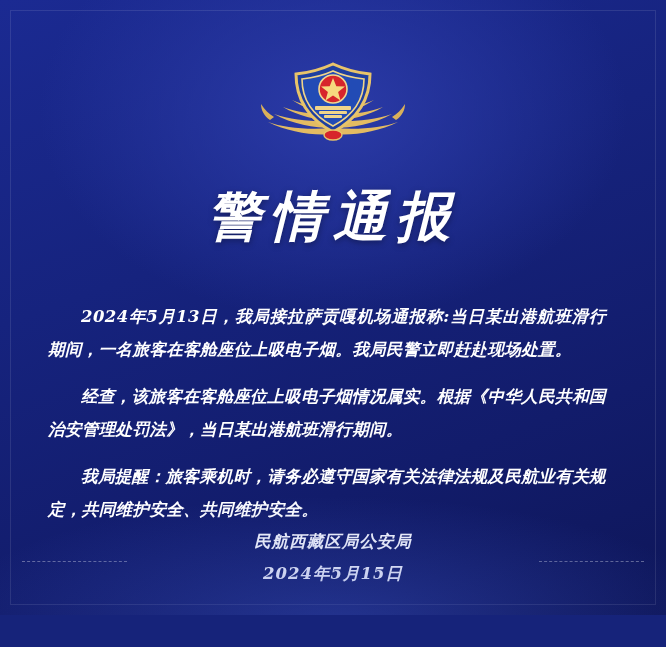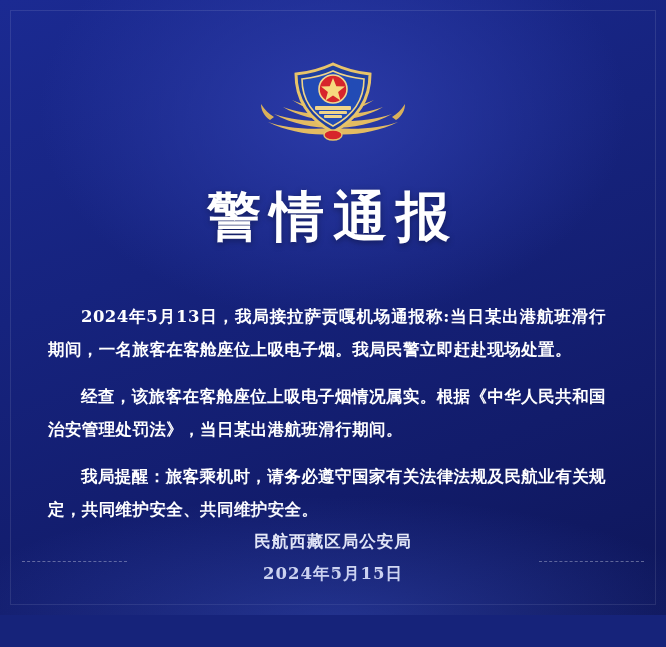--- a/index.html
+++ b/index.html
@@ -16,20 +16,21 @@
   .poster {
     position: relative;
     width: 666px;
     height: 615px;
     box-sizing: border-box;
     background:
       radial-gradient(ellipse 420px 300px at 50% 18%, #2b3ba8 0%, rgba(43,59,168,0) 70%),
       linear-gradient(160deg, #1b2a92 0%, #16237e 38%, #121c6b 72%, #0e1659 100%);
     padding: 0;
     overflow: hidden;
+    font-style: italic;
   }
   .border-frame {
     position: absolute;
     left: 10px;
     top: 10px;
     right: 10px;
     bottom: 10px;
     border: 1px solid rgba(255,255,255,0.10);
     pointer-events: none;
   }

